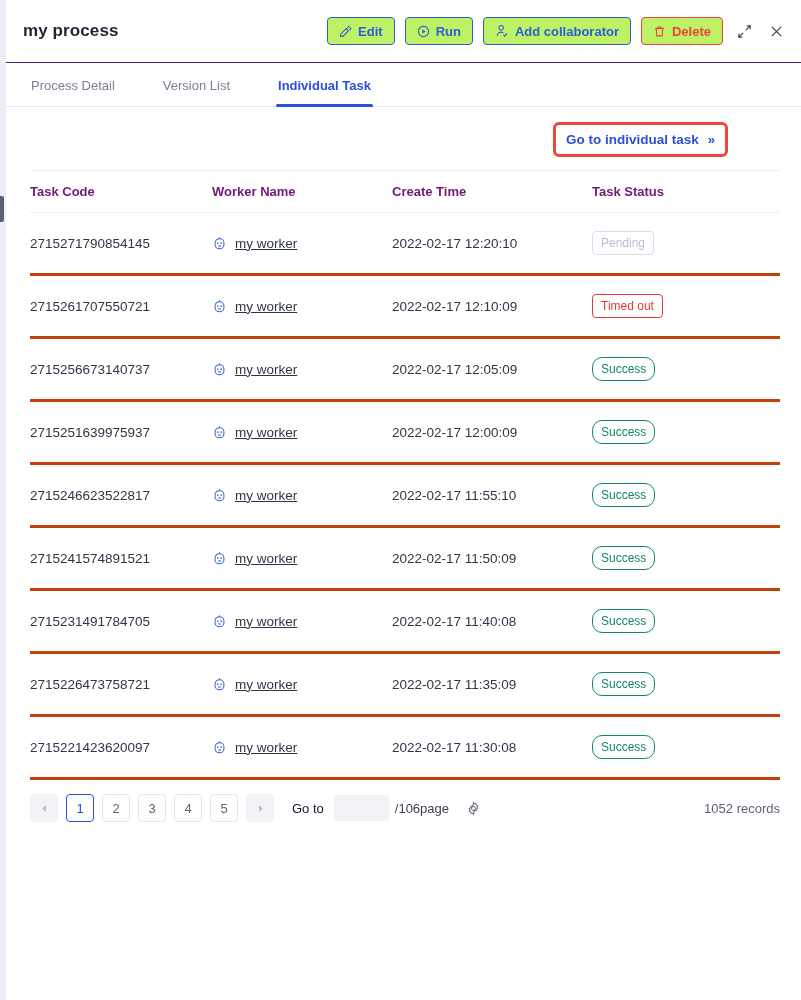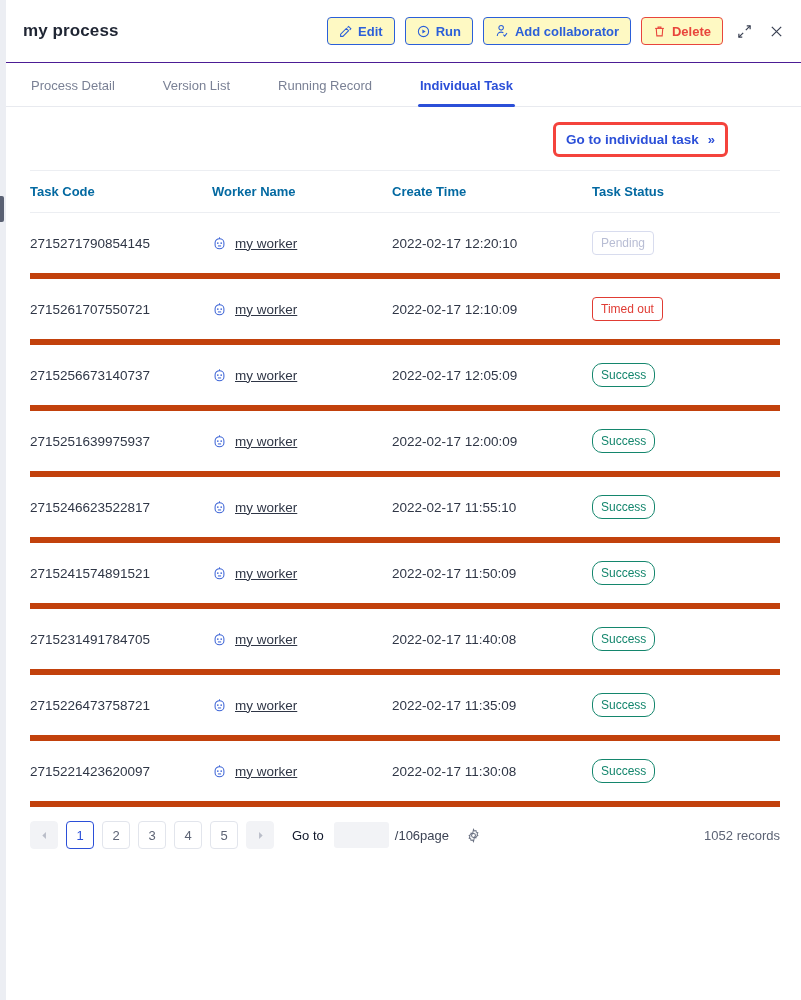--- a/index.html
+++ b/index.html
@@ -56,21 +56,21 @@
   .header-actions {
     margin-left: auto;
     display: flex;
     align-items: center;
     gap: 10px;
   }
   .hbtn {
     height: 28px;
     border: 1px solid #2b5fd9;
     border-radius: 4px;
-    background: #fef9c3;
+    background: #bef264;
     color: #2b5fd9;
     font-size: 13px;
     font-weight: bold;
     font-family: "Liberation Sans", sans-serif;
     display: inline-flex;
     align-items: center;
     gap: 6px;
     padding: 0 11px;
     cursor: pointer;
     white-space: nowrap;
@@ -167,31 +167,31 @@
   }
   table {
     width: 750px;
     border-collapse: collapse;
     table-layout: fixed;
   }
   thead th {
     text-align: left;
     font-size: 13px;
     font-weight: bold;
-    color: #0369a1;
+    color: #701a75;
     padding: 13px 0 13px 0;
     border-bottom: 1px solid #eceef2;
     border-top: 1px solid #eceef2;
     white-space: nowrap;
   }
   tbody td {
     font-size: 13.5px;
     color: #2f3646;
     padding: 18px 0 18px 0;
-    border-bottom: 6px solid #c2410c;
+    border-bottom: 3px solid #c2410c;
     white-space: nowrap;
     vertical-align: middle;
   }
   col.c-code { width: 182px; }
   col.c-worker { width: 180px; }
   col.c-time { width: 200px; }
   col.c-status { width: 188px; }
 
   .worker-cell {
     display: flex;
@@ -357,21 +357,20 @@
         <svg width="15" height="15" viewBox="0 0 16 16" fill="none" stroke="#3a4153" stroke-width="1.3">
           <path d="M3 3l10 10M13 3L3 13"></path>
         </svg>
       </span>
     </div>
   </div>
 
   <div class="tabs">
     <div class="tab">Process Detail</div>
     <div class="tab">Version List</div>
-    <div class="tab">Running Record</div>
     <div class="tab active">Individual Task</div>
   </div>
 
   <div class="body">
 
     <div class="toolbar-row">
       <div class="highlight-box">
         <span class="goto-link">
           <span>Go to individual task</span>
           <span class="goto-chev">»</span>

